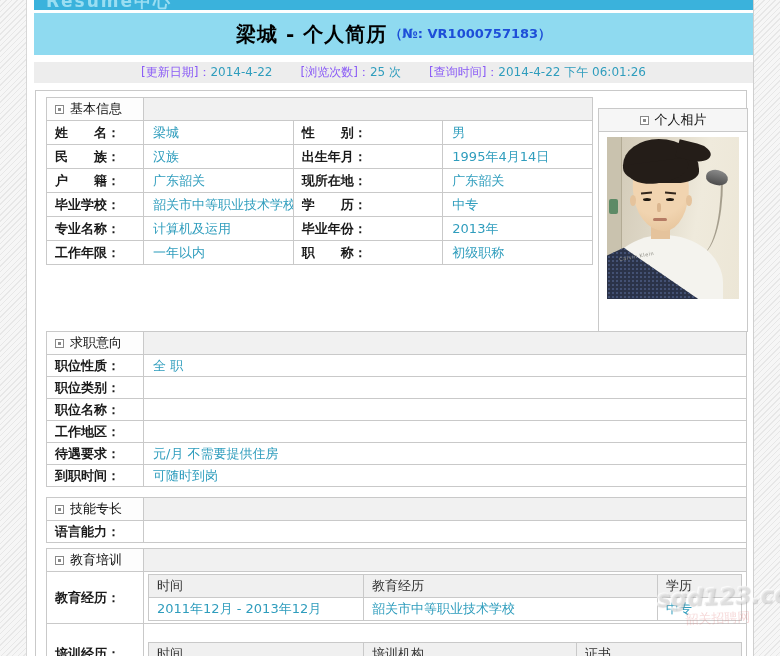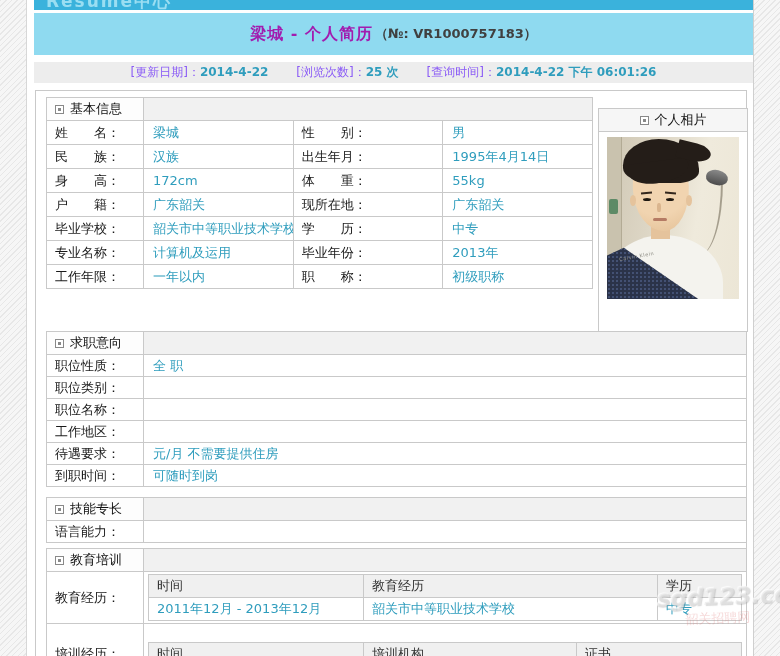--- a/index.html
+++ b/index.html
@@ -12,36 +12,36 @@
   .page { position:absolute; left:26px; top:0; width:728px; height:656px;
     background:#fff; border-left:1px solid #d7d7d7; border-right:1px solid #cfcfcf; }
 
   
   .topbar { position:absolute; left:7px; top:0; width:719px; height:10px;
     background:#3ab2dc; overflow:hidden; }
   .topbar-text { position:absolute; left:12px; top:-10px; font-size:17px; font-weight:bold;
     color:#9adef2; letter-spacing:2px; white-space:nowrap; }
   .titlebar { position:absolute; left:7px; top:13px; width:719px; height:42px;
     background:#8fdaf0; display:flex; align-items:center; justify-content:center; }
-  .title-main { font-size:16px; font-weight:bold; color:#a21caf; letter-spacing:1px; }
-  .title-no { font-size:13px; font-weight:bold; color:#404040; margin-left:2px; }
+  .title-main { font-size:20px; font-weight:bold; color:#000000; letter-spacing:1px; }
+  .title-no { font-size:13px; font-weight:bold; color:#1d4ed8; margin-left:2px; }
   .metabar { position:absolute; left:7px; top:62px; width:719px; height:21px;
     background:#ededed; font-size:12px; line-height:21px; text-align:center;
     color:#333; white-space:nowrap; }
   .metabar .ml { color:#8b5cf6; }
-  .metabar .mv { color:#2f9dbd;font-weight:bold; }
+  .metabar .mv { color:#2f9dbd; }
   .metabar .grp { margin:0 14px; }
 
   
   .container { position:absolute; left:8px; top:90px; width:712px; height:566px;
     border:1px solid #c9c9c9; border-bottom:none; background:#fff; }
 
   table.t { border-collapse:collapse; table-layout:fixed; position:absolute; background:#fff; }
   table.t td { border:1px solid #c9c9c9; font-size:13px; overflow:hidden; white-space:nowrap; }
-  td.lbl { padding-left:8px; color:#1a1a1a; }
+  td.lbl { padding-left:8px; color:#1a1a1a;font-weight:bold; }
   td.val { padding-left:9px; color:#2f9dbd; }
   tr.sec td { height:23px; }
   td.sec-l { padding-left:8px; background:#fdfdfd; color:#111; }
   td.sec-r { background:#f1f1f1; }
   .tgl { display:inline-block; width:9px; height:9px; border:1px solid #888;
     background:#fff; margin-right:6px; position:relative; vertical-align:-1px; }
   .tgl-dot { position:absolute; left:2px; top:2px; width:3px; height:3px; background:#888; }
 
   .t-basic { left:10px; top:6px; width:547px; }
   .t-basic tr.r td { height:24px; }
@@ -149,26 +149,20 @@
           <td class="lbl col-l2">性　　别：</td>
           <td class="val">男</td>
         </tr>
         <tr class="r">
           <td class="lbl">民　　族：</td>
           <td class="val">汉族</td>
           <td class="lbl">出生年月：</td>
           <td class="val">1995年4月14日</td>
         </tr>
         <tr class="r">
-          <td class="lbl">身　　高：</td>
-          <td class="val">172cm</td>
-          <td class="lbl">体　　重：</td>
-          <td class="val">55kg</td>
-        </tr>
-        <tr class="r">
           <td class="lbl">户　　籍：</td>
           <td class="val">广东韶关</td>
           <td class="lbl">现所在地：</td>
           <td class="val">广东韶关</td>
         </tr>
         <tr class="r">
           <td class="lbl">毕业学校：</td>
           <td class="val">韶关市中等职业技术学校</td>
           <td class="lbl">学　　历：</td>
           <td class="val">中专</td>

